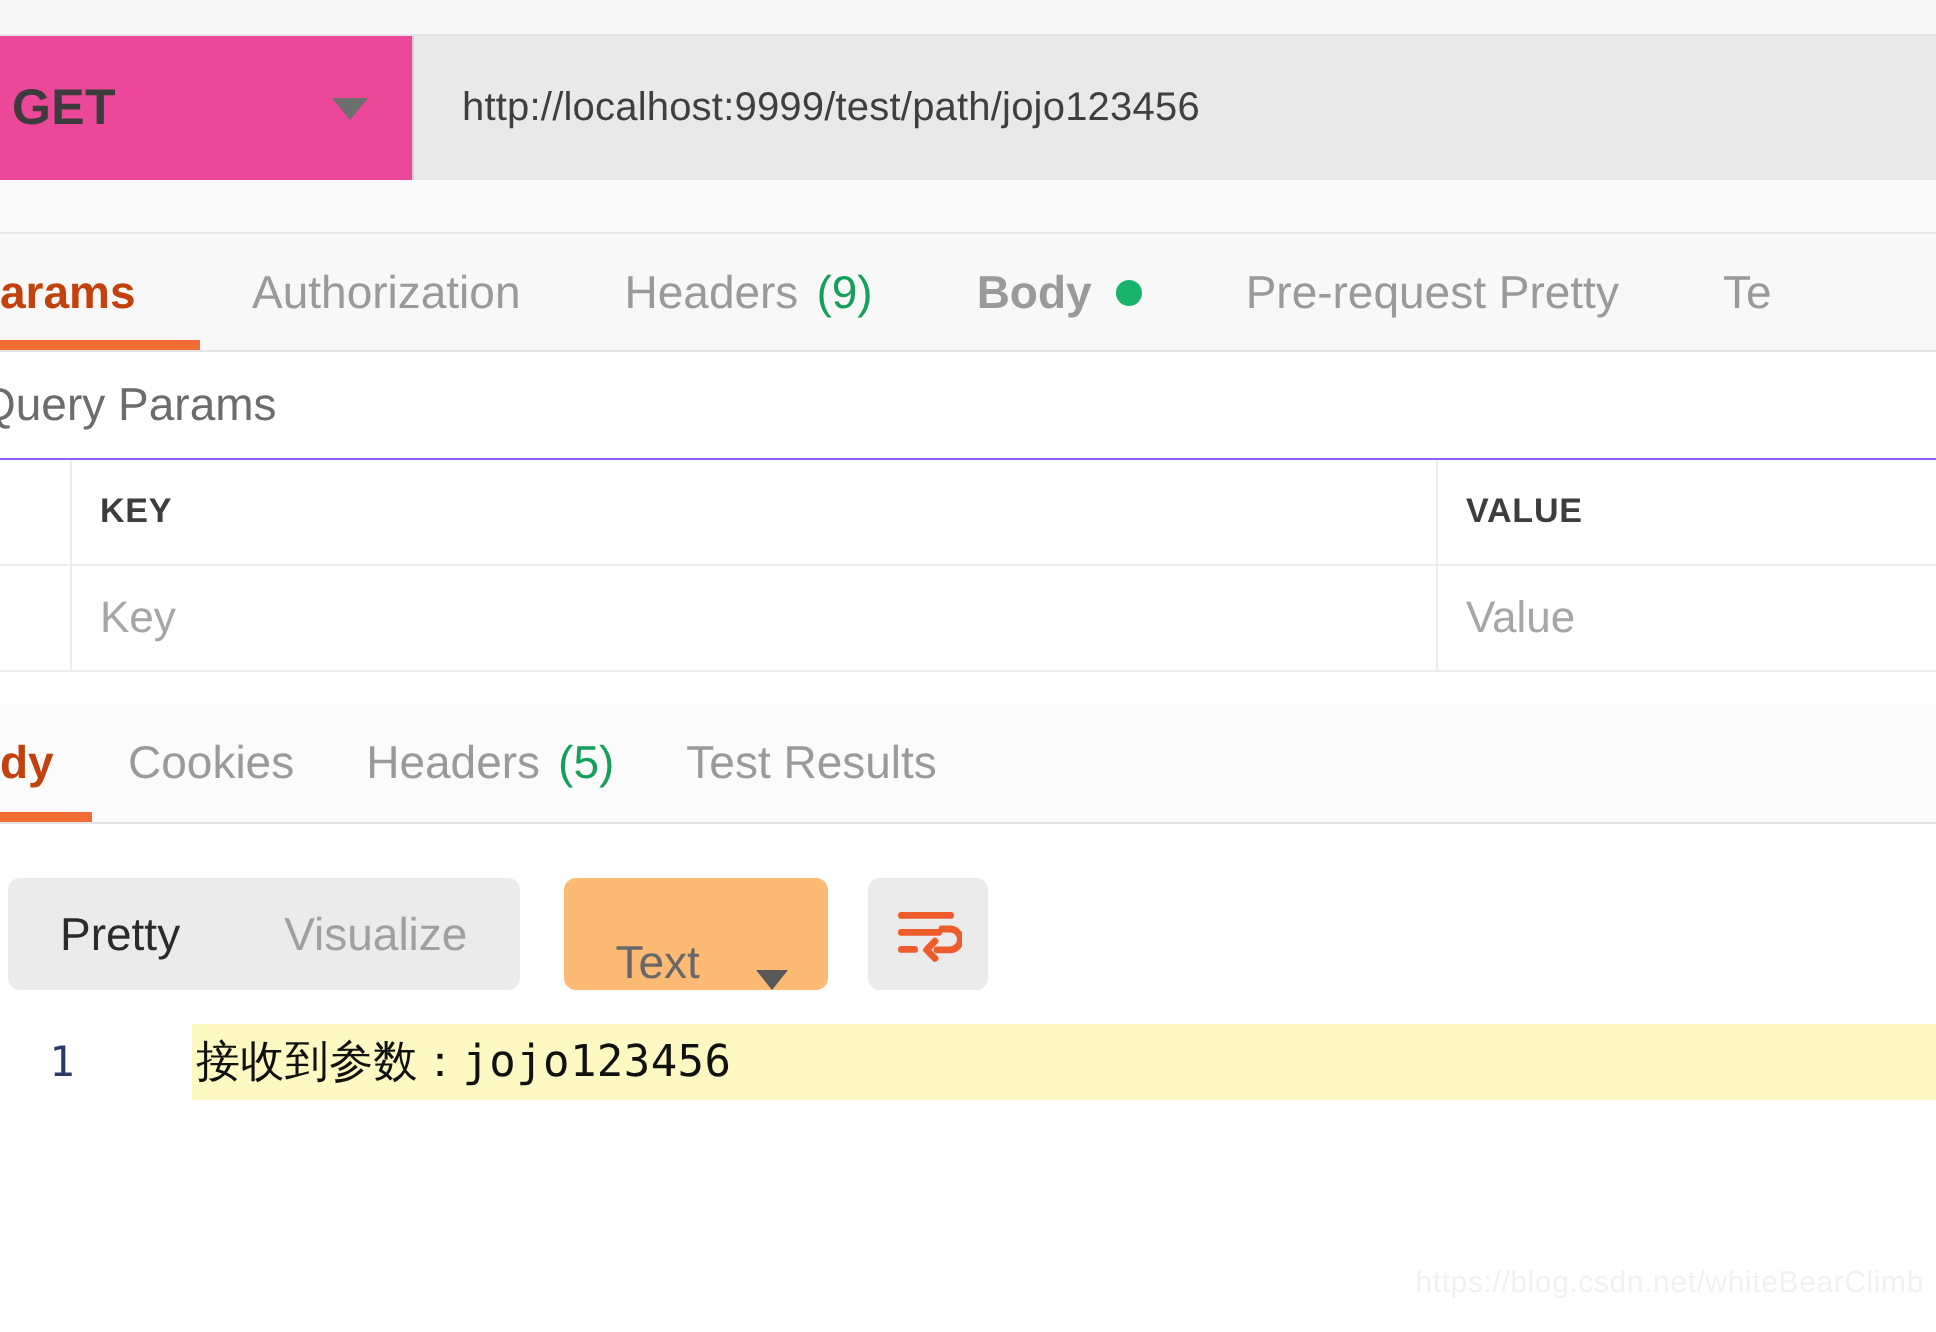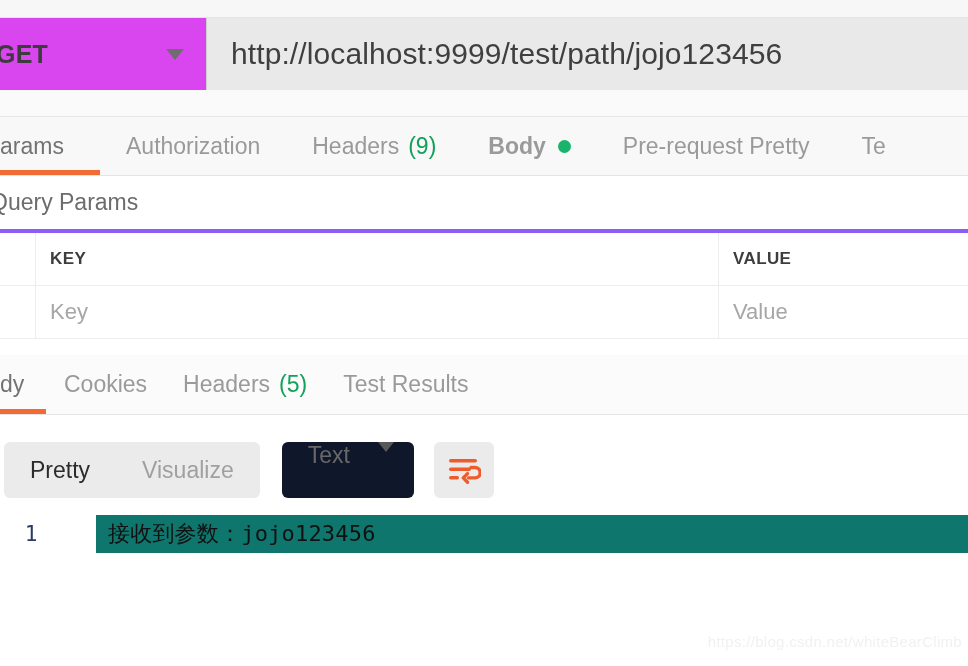--- a/index.html
+++ b/index.html
@@ -27,25 +27,25 @@
   
   .url-row {
     height: 72px;
     display: flex;
     align-items: stretch;
     background: #ffffff;
     position: relative;
   }
   .method-box {
     width: 207px;
-    background: #d946ef;
+    background: #ec4899;
     border-right: 1px solid #cfcfcf;
     display: flex;
     align-items: center;
-    padding: 0 22px 0 0;
+    padding: 0 22px 0 10px;
     box-sizing: border-box;
     position: relative;
   }
   .method-label {
     font-size: 25px;
     color: #3c3c3c;
     font-weight: 600;
     letter-spacing: .2px;
     margin-left: -4px;
     flex: 1;
@@ -58,21 +58,21 @@
   }
   .url-box {
     flex: 1;
     background: #e9e9e9;
     display: flex;
     align-items: center;
     padding-left: 24px;
     box-sizing: border-box;
   }
   .url-text {
-    font-size: 30px;
+    font-size: 20px;
     color: #3f3f3f;
     letter-spacing: .1px;
   }
 
   
   .url-gap {
     height: 27px;
     background: #fafafa;
     border-bottom: 1px solid #e6e6e6;
     box-sizing: border-box;
@@ -92,21 +92,21 @@
   .tab {
     position: relative;
     height: 100%;
     display: flex;
     align-items: center;
     font-size: 23px;
     color: #9a9a9a;
     white-space: nowrap;
     box-sizing: border-box;
   }
-  .tab.active { color: #737373; }
+  .tab.active { color: #c2410c; font-weight: bold; }
   .tab.active::after {
     content: "";
     position: absolute;
     left: 0; right: 0; bottom: 0;
     height: 5px;
     background: #f26b35;
   }
   .tab .count {
     color: #14a05a;
     margin-left: 9px;
@@ -126,21 +126,21 @@
     align-items: center;
     background: #ffffff;
   }
   .qp-title {
     font-size: 23px;
     color: #6c6c6c;
     margin-left: -10px;
   }
 
   .params-table {
-    border-top: 4px solid #8b5cf6;
+    border-top: 1px solid #8b5cf6;
     background: #fff;
   }
   .prow {
     display: flex;
     height: 53px;
     box-sizing: border-box;
     border-bottom: 1px solid #ededed;
   }
   .prow.header { background: #fff; }
   .cell-check {
@@ -218,24 +218,24 @@
   .seg {
     font-size: 23px;
     color: #a0a0a0;
     padding: 0 26px;
     white-space: nowrap;
   }
   .seg.active { color: #2b2b2b; }
 
   .text-select {
     height: 56px;
-    background: #0f172a;
+    background: #fdba74;
     border-radius: 6px;
     display: flex;
-    align-items: flex-start;
+    align-items: flex-end;
     padding: 0 20px 0 26px;
     margin-left: 22px;
     box-sizing: border-box;
   }
   .text-select .lbl {
     font-size: 23px;
     color: #686868;
     margin-right: 28px;
   }
   .caret-sm {
@@ -271,27 +271,27 @@
     display: flex;
     align-items: center;
     justify-content: center;
     font-family: "DejaVu Sans Mono", "Liberation Mono", monospace;
     font-size: 21px;
     color: #2b3a67;
   }
   .line-spacer { width: 34px; flex: 0 0 34px; }
   .line-content {
     flex: 1;
-    background: #0f766e;
+    background: #fef9c3;
     display: flex;
     align-items: center;
     font-family: "DejaVu Sans Mono", "Liberation Mono", monospace;
     font-size: 22px;
     color: #111111;
-    padding-left: 12px;
+    padding-left: 2px;
     letter-spacing: .2px;
   }
 
   .watermark {
     position: absolute;
     right: 6px;
     bottom: 16px;
     font-size: 15px;
     color: #f1f1f1;
     letter-spacing: .3px;

